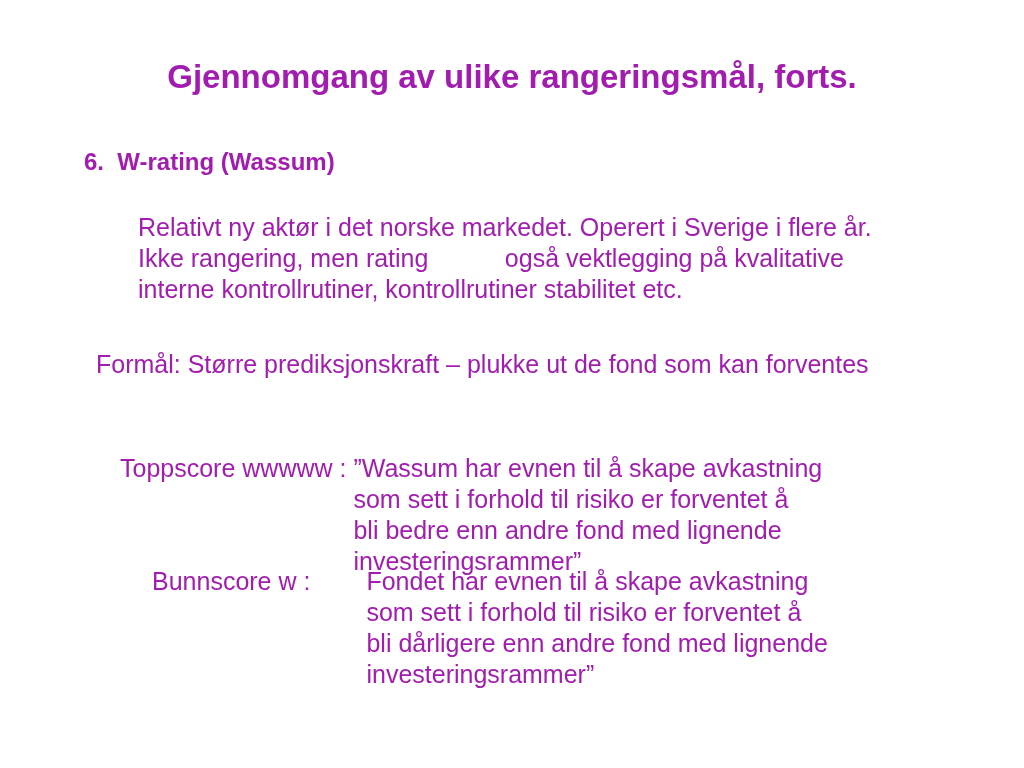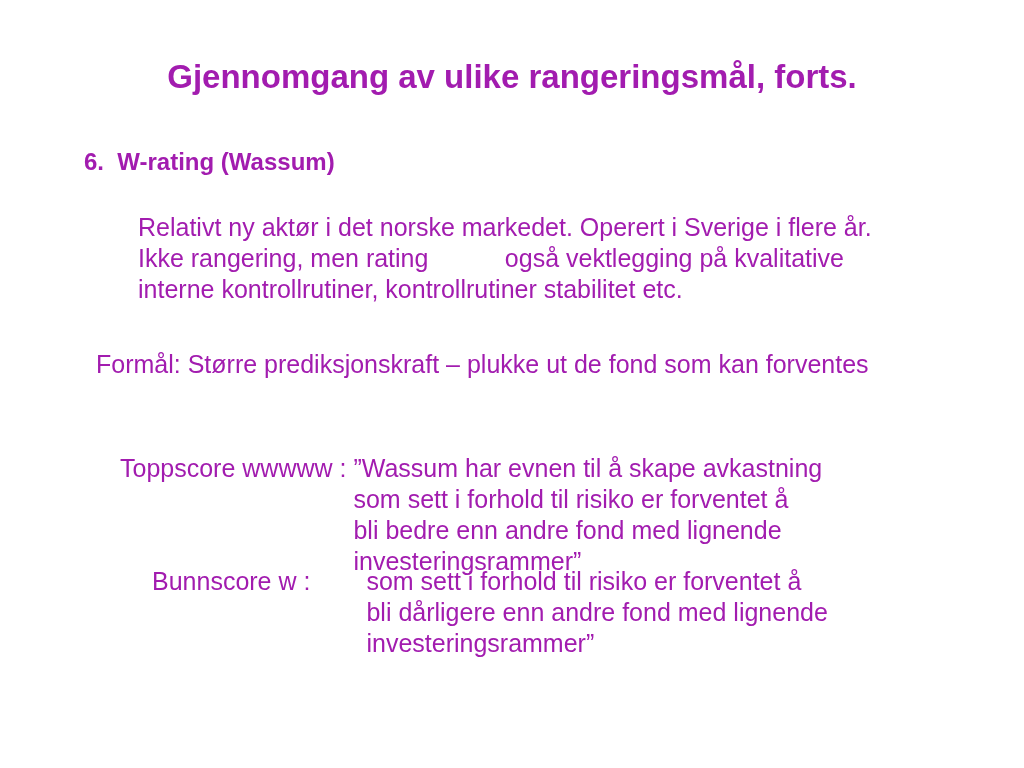--- a/index.html
+++ b/index.html
@@ -93,20 +93,21 @@
       <div class="pre">”Wassum har evnen til å skape avkastning</div>
       <div class="pre">som sett i forhold til risiko er forventet å</div>
       <div class="pre">bli bedre enn andre fond med lignende</div>
       <div class="pre">investeringsrammer”</div>
     </div>
   </div>
 
   <div class="abs bunnscore body-text quote-row">
     <div class="pre">Bunnscore w :</div>
     <div class="quote-col">
+      <div class="pre">Fondet har evnen til å skape avkastning</div>
       <div class="pre">som sett i forhold til risiko er forventet å</div>
       <div class="pre">bli dårligere enn andre fond med lignende</div>
       <div class="pre">investeringsrammer”</div>
     </div>
   </div>
 
 
 </div>
 
 </body></html>

